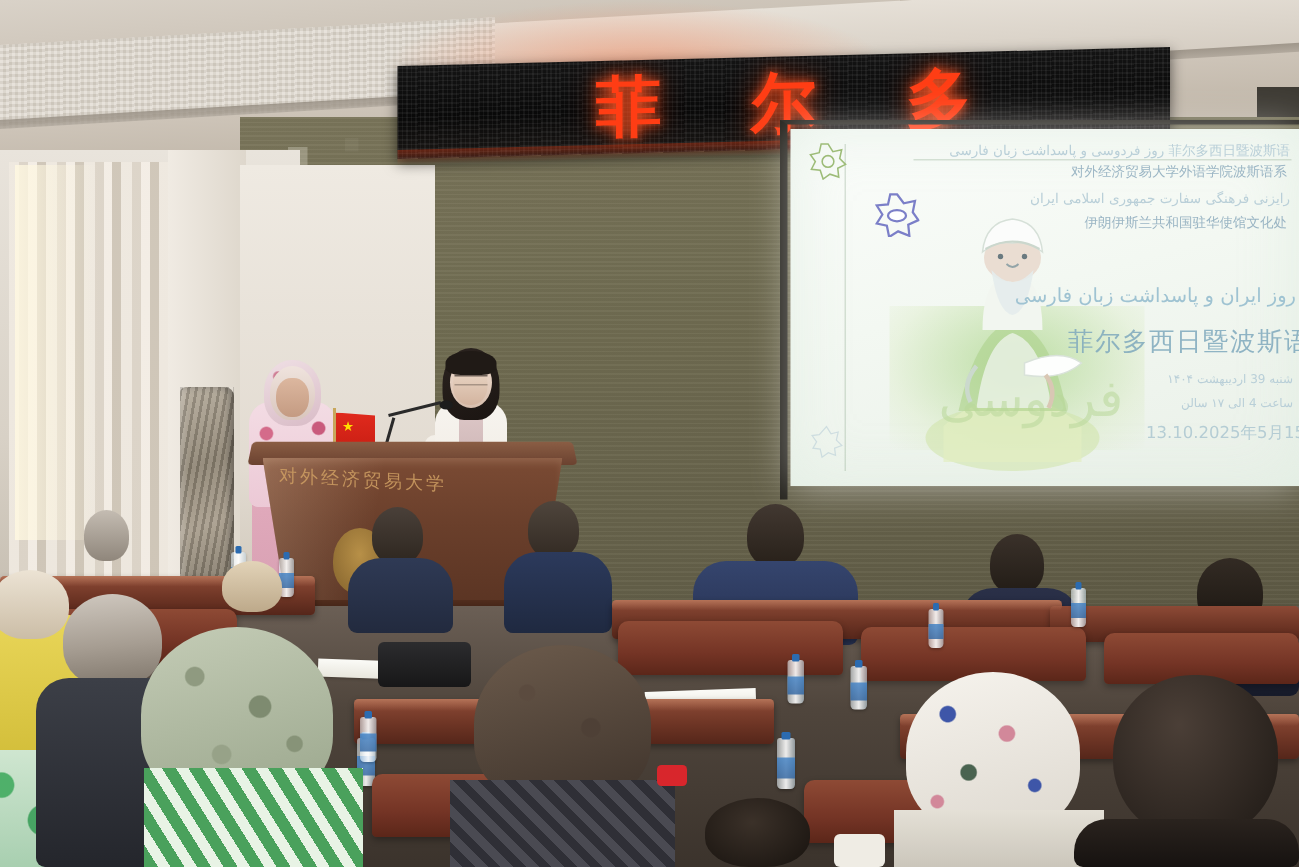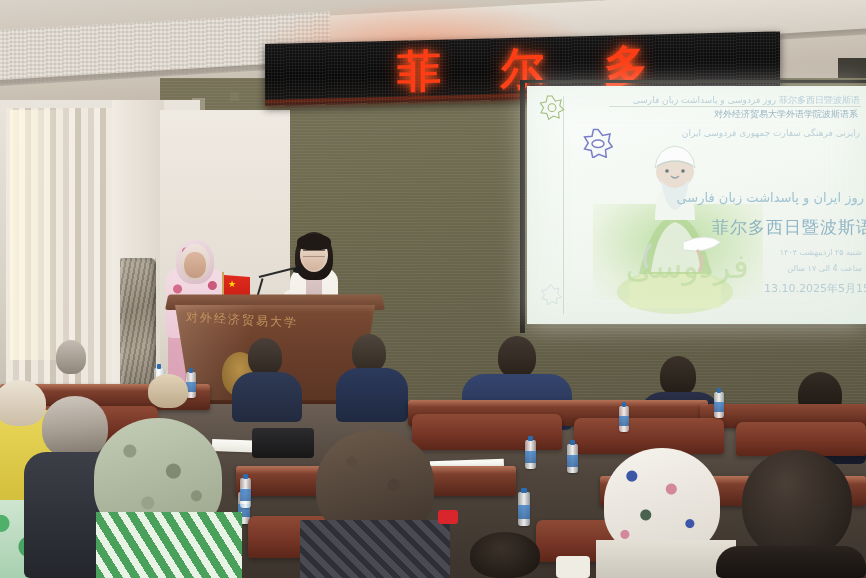--- a/index.html
+++ b/index.html
@@ -298,24 +298,25 @@
       <circle cx="72" cy="47" r="1.8" fill="#6a7a80"></circle>
       <path d="M60 52 Q64 56 68 52" fill="none" stroke="#93a4a8" stroke-width="1.2"></path>
       <path d="M72 118 Q96 108 110 118 Q96 130 72 126 Z" fill="#fdfefd" stroke="#d9e2da" stroke-width="1"></path>
       <path d="M40 120 Q30 132 36 144" fill="none" stroke="#cbd9cd" stroke-width="3"></path>
       <path d="M86 126 Q94 136 88 148" fill="none" stroke="#d9c7b4" stroke-width="3"></path>
     </svg>
     <div id="calli" class="abs">فردوسی</div>
 
     <div class="fa-line" style="right:6px;top:8px;font-size:9px;width:250px;">菲尔多西日暨波斯语 روز فردوسی و پاسداشت زبان فارسی</div>
     <div class="cn-line" style="right:8px;top:22px;font-size:9px;width:250px;">对外经济贸易大学外语学院波斯语系</div>
-    <div class="fa-line" style="right:6px;top:42px;font-size:9px;width:230px;">رایزنی فرهنگی سفارت جمهوری فردوسی ایران</div>
+    <div class="fa-line" style="right:6px;top:42px;font-size:9px;width:230px;">رایزنی فرهنگی سفارت جمهوری اسلامی ایران</div>
+    <div class="cn-line" style="right:8px;top:56px;font-size:9px;width:230px;">伊朗伊斯兰共和国驻华使馆文化处</div>
     <div class="fa-line" style="right:2px;top:104px;font-size:13px;width:230px;color:#9fc3d2;">روز ایران و پاسداشت زبان فارسی</div>
     <div id="scr-title">菲尔多西日暨波斯语</div>
-    <div class="fa-line" style="right:4px;top:162px;font-size:8px;width:200px;">شنبه ۲۵ اردیبهشت ۱۴۰۴</div>
+    <div class="fa-line" style="right:4px;top:162px;font-size:8px;width:200px;">شنبه 39 اردیبهشت ۱۴۰۴</div>
     <div class="fa-line" style="right:4px;top:178px;font-size:8px;width:200px;">ساعت 4 الی ۱۷ سالن</div>
     <div id="scr-date">13.10.2025年5月15</div>
   </div>
 
   <div class="person abs">
     <div id="w2-arm" class="abs"></div>
     <div id="w2-body" class="abs"></div>
     <div id="w2-lapel" class="abs"></div>
     <div id="w2-hair" class="abs"></div>
     <div id="w2-head" class="abs"></div>

